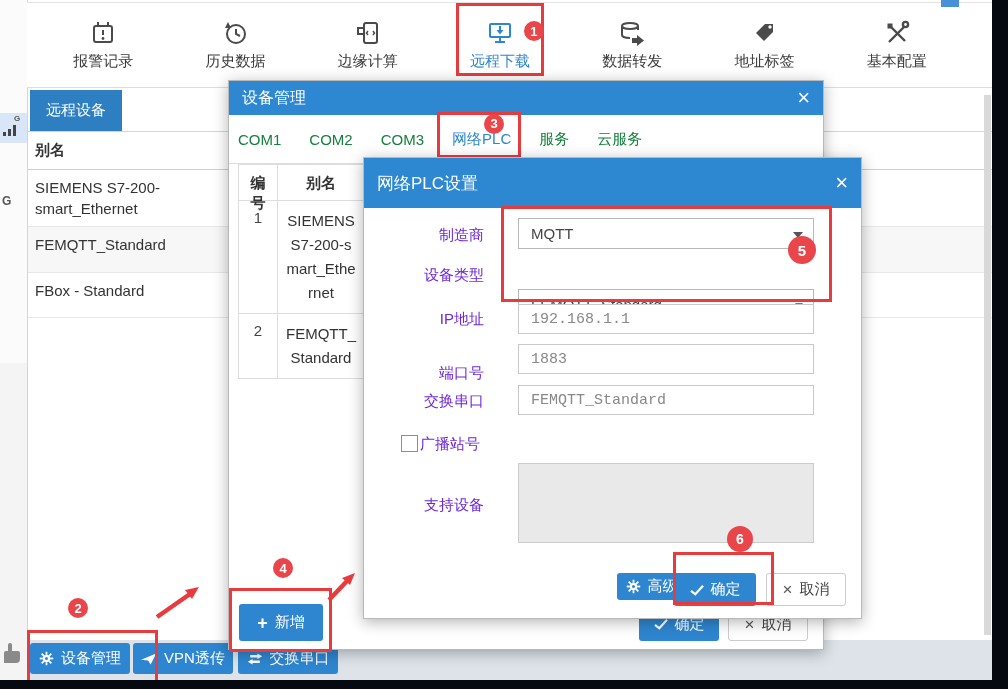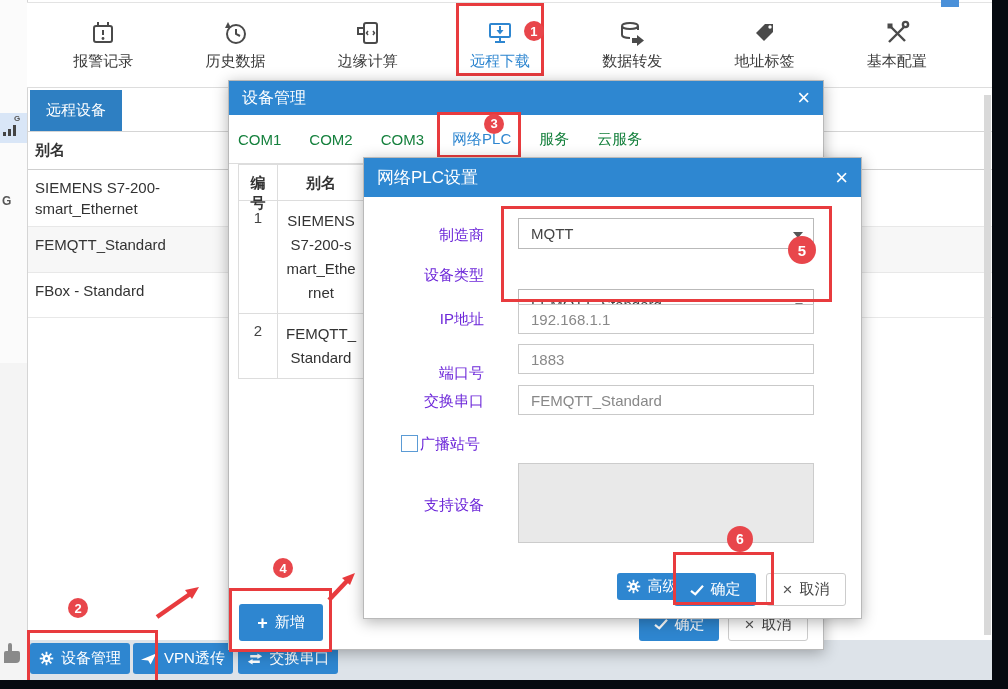--- a/index.html
+++ b/index.html
@@ -51,21 +51,21 @@
   .f-btn{position:absolute;top:3px;height:31px;width:100px;}
   .f-b1{left:3px;} .f-b2{left:106px;} .f-b3{left:211px;}
 
   
   .dlg{position:absolute;background:#fff;border:1px solid #b9b9b9;box-shadow:0 3px 14px rgba(0,0,0,.3);}
   .dlg-device{left:228px;top:80px;width:594px;height:568px;z-index:10;}
   .dlg-plc{left:363px;top:157px;width:497px;height:460px;z-index:20;}
   .titlebar{position:absolute;left:0;top:0;width:100%;background:#2E87D1;color:#fff;display:flex;
             align-items:center;justify-content:space-between;padding:0 13px;box-sizing:border-box;}
   .tb-dev{height:34px;font-size:16px;}
-  .tb-plc{height:39px;font-size:17px;}
+  .tb-plc{height:50px;font-size:17px;}
   .close-x{font-size:22px;line-height:1;cursor:pointer;font-weight:normal;}
 
   .dd-tabs{position:absolute;left:0;top:34px;width:100%;height:49px;border-bottom:1px solid #ddd;
            display:flex;align-items:center;gap:28px;padding-left:9px;box-sizing:border-box;}
   .dd-tab{font-size:15px;color:#15803d;cursor:pointer;position:relative;}
   .dd-tab.active{color:#2E86D0;}
 
   .dd-table{position:absolute;left:9px;top:83px;font-size:15px;text-align:center;}
   .dd-table .trow{display:flex;}
   .dd-cell{border-left:1px solid #ddd;border-bottom:1px solid #ddd;box-sizing:border-box;padding:8px;}
@@ -80,21 +80,21 @@
 
   
   .plabel{position:absolute;left:20px;width:100px;text-align:right;font-size:15px;color:#6d28d9;}
   .pfield{position:absolute;left:154px;width:296px;box-sizing:border-box;}
   .psel{height:31px;border:1px solid #b9b9b9;background:#fff;display:flex;align-items:center;
         padding-left:12px;font-size:15px;color:#444;cursor:pointer;position:relative;}
   .caret{position:absolute;right:10px;top:50%;margin-top:-2px;width:0;height:0;
          border-left:5px solid transparent;border-right:5px solid transparent;border-top:6px solid #555;}
   .caret.small{border-left-width:4px;border-right-width:4px;border-top-width:5px;border-top-color:#777;}
   .pinput{height:30px;border:1px solid #c9c9c9;font-size:15px;color:#888;padding:0 12px;
-          font-family:Liberation Sans, sans-serif;background:#fff;}
+          font-family:Liberation Mono, monospace;background:#fff;}
   .cb{position:absolute;left:37px;top:277px;width:15px;height:15px;border:1px solid #5b9bd5;
       background:#fff;cursor:pointer;}
   .supbox{position:absolute;left:154px;top:305px;width:296px;height:80px;background:#e9e9e9;
           border:1px solid #ccc;box-sizing:border-box;}
   .p-adv{position:absolute;left:205px;top:415px;width:99px;height:27px;margin-left:48px;}
   .p-ok{position:absolute;left:310px;top:415px;width:82px;height:33px;}
   .p-cancel{position:absolute;left:402px;top:415px;width:80px;height:33px;}
   .x-glyph{font-size:17px;color:#555;line-height:1;}
 
   

